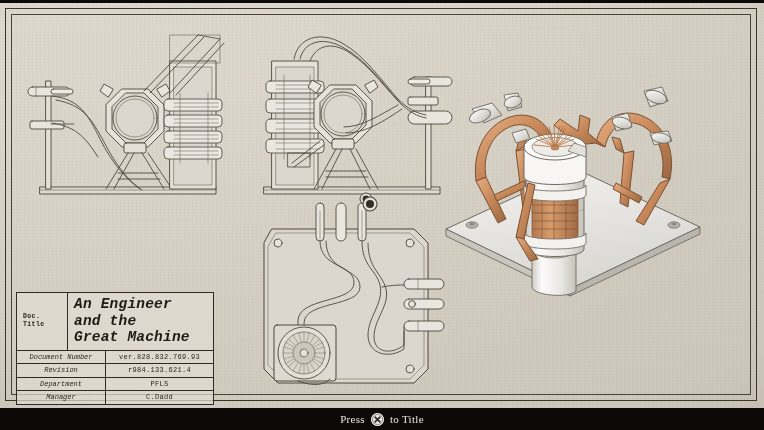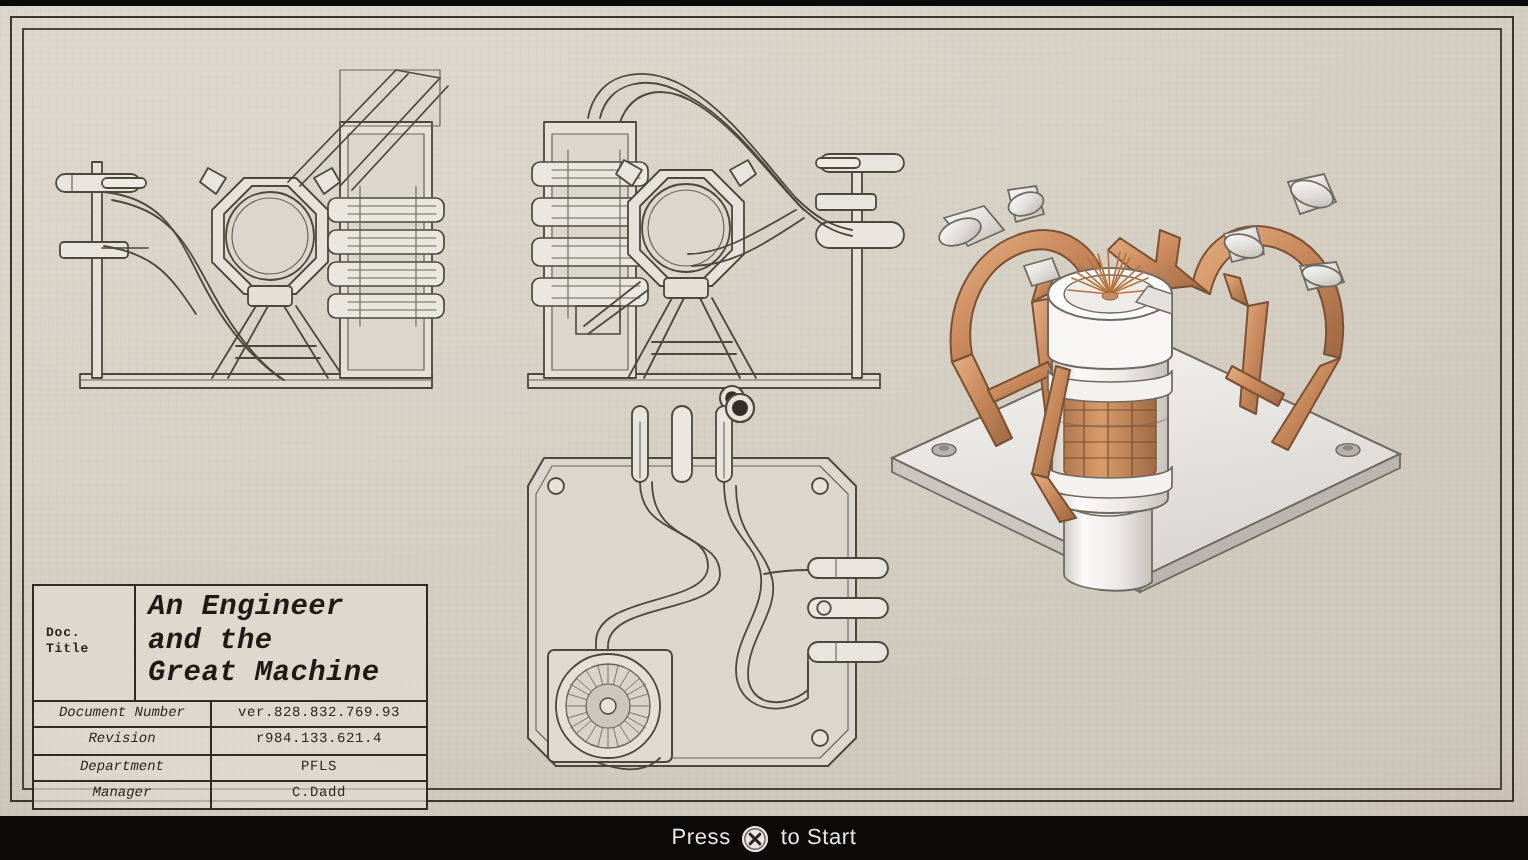--- a/index.html
+++ b/index.html
@@ -145,21 +145,21 @@
   #start-prompt {
     position: absolute;
     left: 0; bottom: 0;
     width: 764px; height: 22px;
     display: flex;
     align-items: center;
     justify-content: center;
     gap: 6px;
     z-index: 50;
     color: #e9e7e2;
-    font-family: Liberation Sans, sans-serif;
+    font-family: Liberation Serif, serif;
     font-size: 11px;
     letter-spacing: 0.3px;
   }
   .btn-glyph {
     width: 13px; height: 13px;
     border-radius: 50%;
     background: #e8e6e1;
     display: inline-flex;
     align-items: center;
     justify-content: center;
@@ -557,16 +557,16 @@
 
   <div id="start-prompt">
     <span>Press</span>
     <span class="btn-glyph">
       <svg width="13" height="13" viewBox="0 0 13 13" aria-hidden="true">
         <circle cx="6.5" cy="6.5" r="6.3" fill="#e8e6e1"></circle>
         <circle cx="6.5" cy="6.5" r="5.1" fill="none" stroke="#6d6a63" stroke-width="0.7"></circle>
         <path d="M4.1 4.1 L8.9 8.9 M8.9 4.1 L4.1 8.9" stroke="#26231e" stroke-width="1.5" stroke-linecap="round"></path>
       </svg>
     </span>
-    <span>to Start</span>
+    <span>to Title</span>
   </div>
 
 </div>
 
 </body></html>

